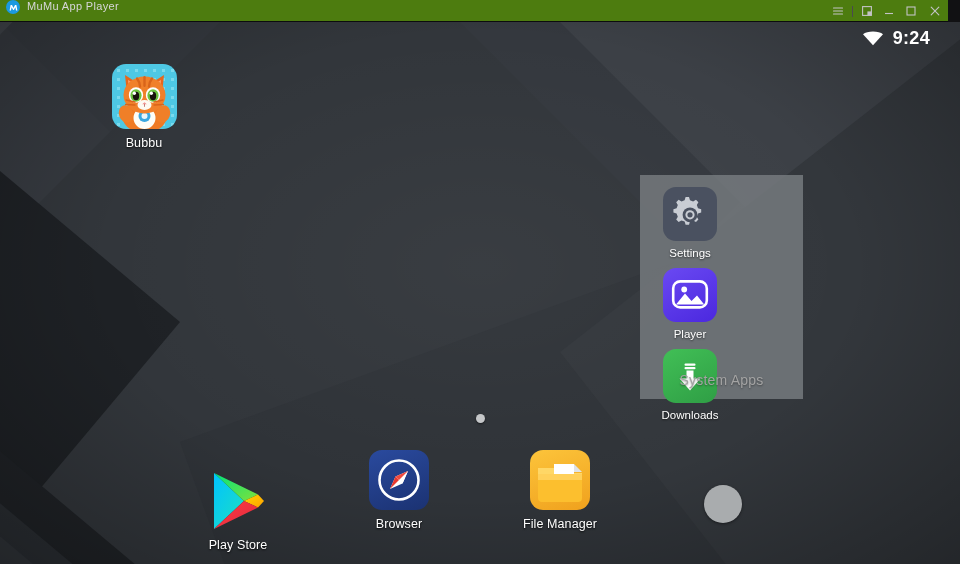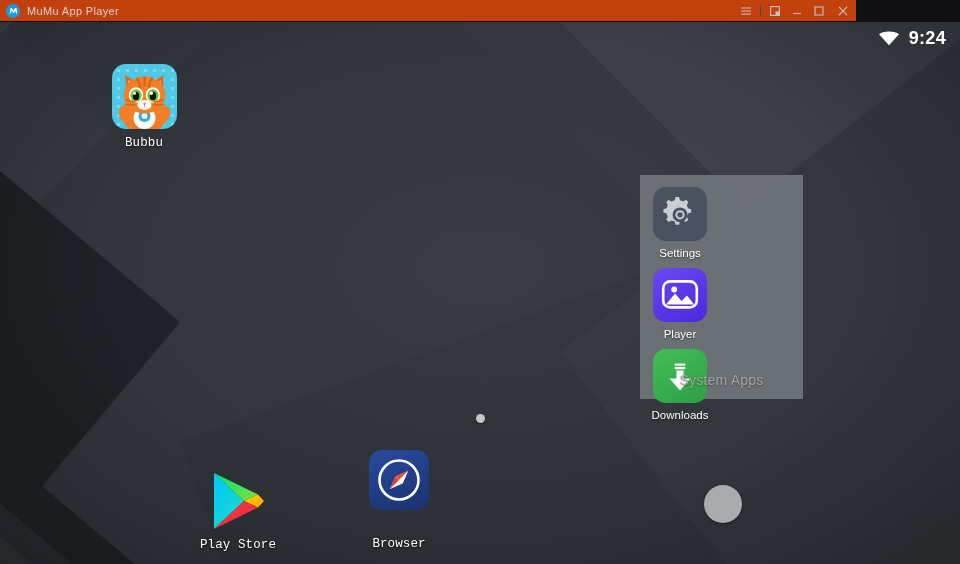--- a/index.html
+++ b/index.html
@@ -5,23 +5,23 @@
   * { margin:0; padding:0; box-sizing:border-box; }
   html, body {
     width:960px; height:564px; overflow:hidden;
     background:#111113;
     font-family:"Liberation Sans", sans-serif;
     -webkit-font-smoothing:antialiased;
   }
 
   
   #titlebar{
-    position:absolute; left:0; top:0; width:856px; height:22px;
-    background:#c2410c;
-    display:flex; align-items:center;
+    position:absolute; left:0; top:0; width:948px; height:22px;
+    background:#4d7c0f;
+    display:flex; 
     border-bottom:1px solid #0c0c0e;
     z-index:50;
   }
   #app-logo{
     width:14px; height:14px; border-radius:50%;
     background:#1b9ae0;
     margin-left:6px; margin-right:7px;
     display:flex; align-items:center; justify-content:center;
     flex:0 0 auto;
   }
@@ -113,21 +113,21 @@
   }
   #w-vig{
     inset:0;
     background:radial-gradient(ellipse at 50% 45%, rgba(255,255,255,.035) 0%, rgba(0,0,0,0) 55%, rgba(0,0,0,.30) 100%);
   }
 
   
   #statusbar{
     position:absolute; right:0; top:0; height:32px;
     display:flex; align-items:center; justify-content:flex-end;
-    padding-right:14px; gap:9px;
+    padding-right:30px; gap:9px;
     z-index:20;
   }
   #wifi-icon svg{ display:block; }
   #clock{
     color:#ffffff; font-size:18px; font-weight:bold;
     letter-spacing:.3px; line-height:1;
   }
 
   
   .app{
@@ -138,21 +138,21 @@
   .app .tile{
     width:60px; height:60px; border-radius:13px;
     position:relative; overflow:hidden;
     display:flex; align-items:center; justify-content:center;
     flex:0 0 auto;
   }
   .app .label{
     margin-top:7px;
     color:#ffffff; font-size:12.5px;
     text-shadow:0 1px 2px rgba(0,0,0,.85);
-    white-space:nowrap; letter-spacing:.1px;font-family:Liberation Mono, monospace;
+    white-space:nowrap; letter-spacing:.1px;
   }
 
   
   #tile-bubbu{
     width:65px; height:65px; border-radius:14px;
     background:#4ec8e4;
   }
   #tile-bubbu .dots{
     position:absolute; inset:0;
     background-image:radial-gradient(#7fdcee 1.6px, transparent 1.7px);
@@ -182,21 +182,21 @@
   
   #folder{
     position:absolute; left:640px; top:153px;
     width:163px; height:224px;
     background:rgba(120,124,128,.82);
     z-index:15;
     padding-top:12px;
   }
   #folder-grid{
     display:flex; flex-wrap:wrap;
-    padding:0 8px;
+    padding:0 18px;
     gap:0 12px;
     flex-direction:column;
   }
   .fapp{
     width:64px;
     display:flex; flex-direction:column; align-items:center;
     margin-bottom:9px;
   }
   .fapp .ftile{
     width:54px; height:54px; border-radius:13px;
@@ -436,29 +436,41 @@
         </defs>
         <path d="M4 2 L34 30 L4 58 Z" fill="url(#pg-blue)"></path>
         <path d="M4 2 L48 23.5 L34 30 Z" fill="url(#pg-green)"></path>
         <path d="M34 30 L48 23.5 L54 30 L48 36.5 Z" fill="url(#pg-yellow)"></path>
         <path d="M4 58 L48 36.5 L34 30 Z" fill="url(#pg-red)"></path>
       </svg>
     </div>
     <div class="label">Play Store</div>
   </div>
 
-  <div class="app" style="left:356px; top:428px;gap:20px;">
+  <div class="app" style="left:356px; top:428px;">
     <div class="tile" id="tile-browser">
       <svg width="50" height="50" viewBox="0 0 50 50">
         <circle cx="25" cy="25" r="19.5" fill="none" stroke="#ffffff" stroke-width="2.6"></circle>
         <path d="M34 16 L21.5 21.5 L16 34 L28.5 28.5 Z" fill="#ffffff"></path>
         <path d="M34 16 L25 25 L28.5 28.5 Z" fill="#ffffff"></path>
         <path d="M16 34 L25 25 L21.5 21.5 Z" fill="#e8392f"></path>
         <path d="M34 16 L25 25 L21.5 21.5 Z" fill="#f04a3e"></path>
       </svg>
     </div>
     <div class="label">Browser</div>
   </div>
 
+  <div class="app" style="left:517px; top:428px;">
+    <div class="tile" id="tile-files">
+      <svg width="60" height="60" viewBox="0 0 60 60">
+        <path d="M8 18 h17 l5 5 h22 v5 H8 Z" fill="#ffd766"></path>
+        <path d="M24 14 h20 v16 H24 Z" fill="#ffffff"></path>
+        <path d="M44 14 L52 22 L44 22 Z" fill="#dfe3e8"></path>
+        <path d="M8 24 h44 v24 a4 4 0 0 1 -4 4 H12 a4 4 0 0 1 -4 -4 Z" fill="#fcbf2e"></path>
+        <path d="M8 24 h44 v6 H8 Z" fill="#ffd05a"></path>
+      </svg>
+    </div>
+    <div class="label">File Manager</div>
+  </div>
 
   <div id="drawer-btn"></div>
 
 </div>
 
 </body></html>

